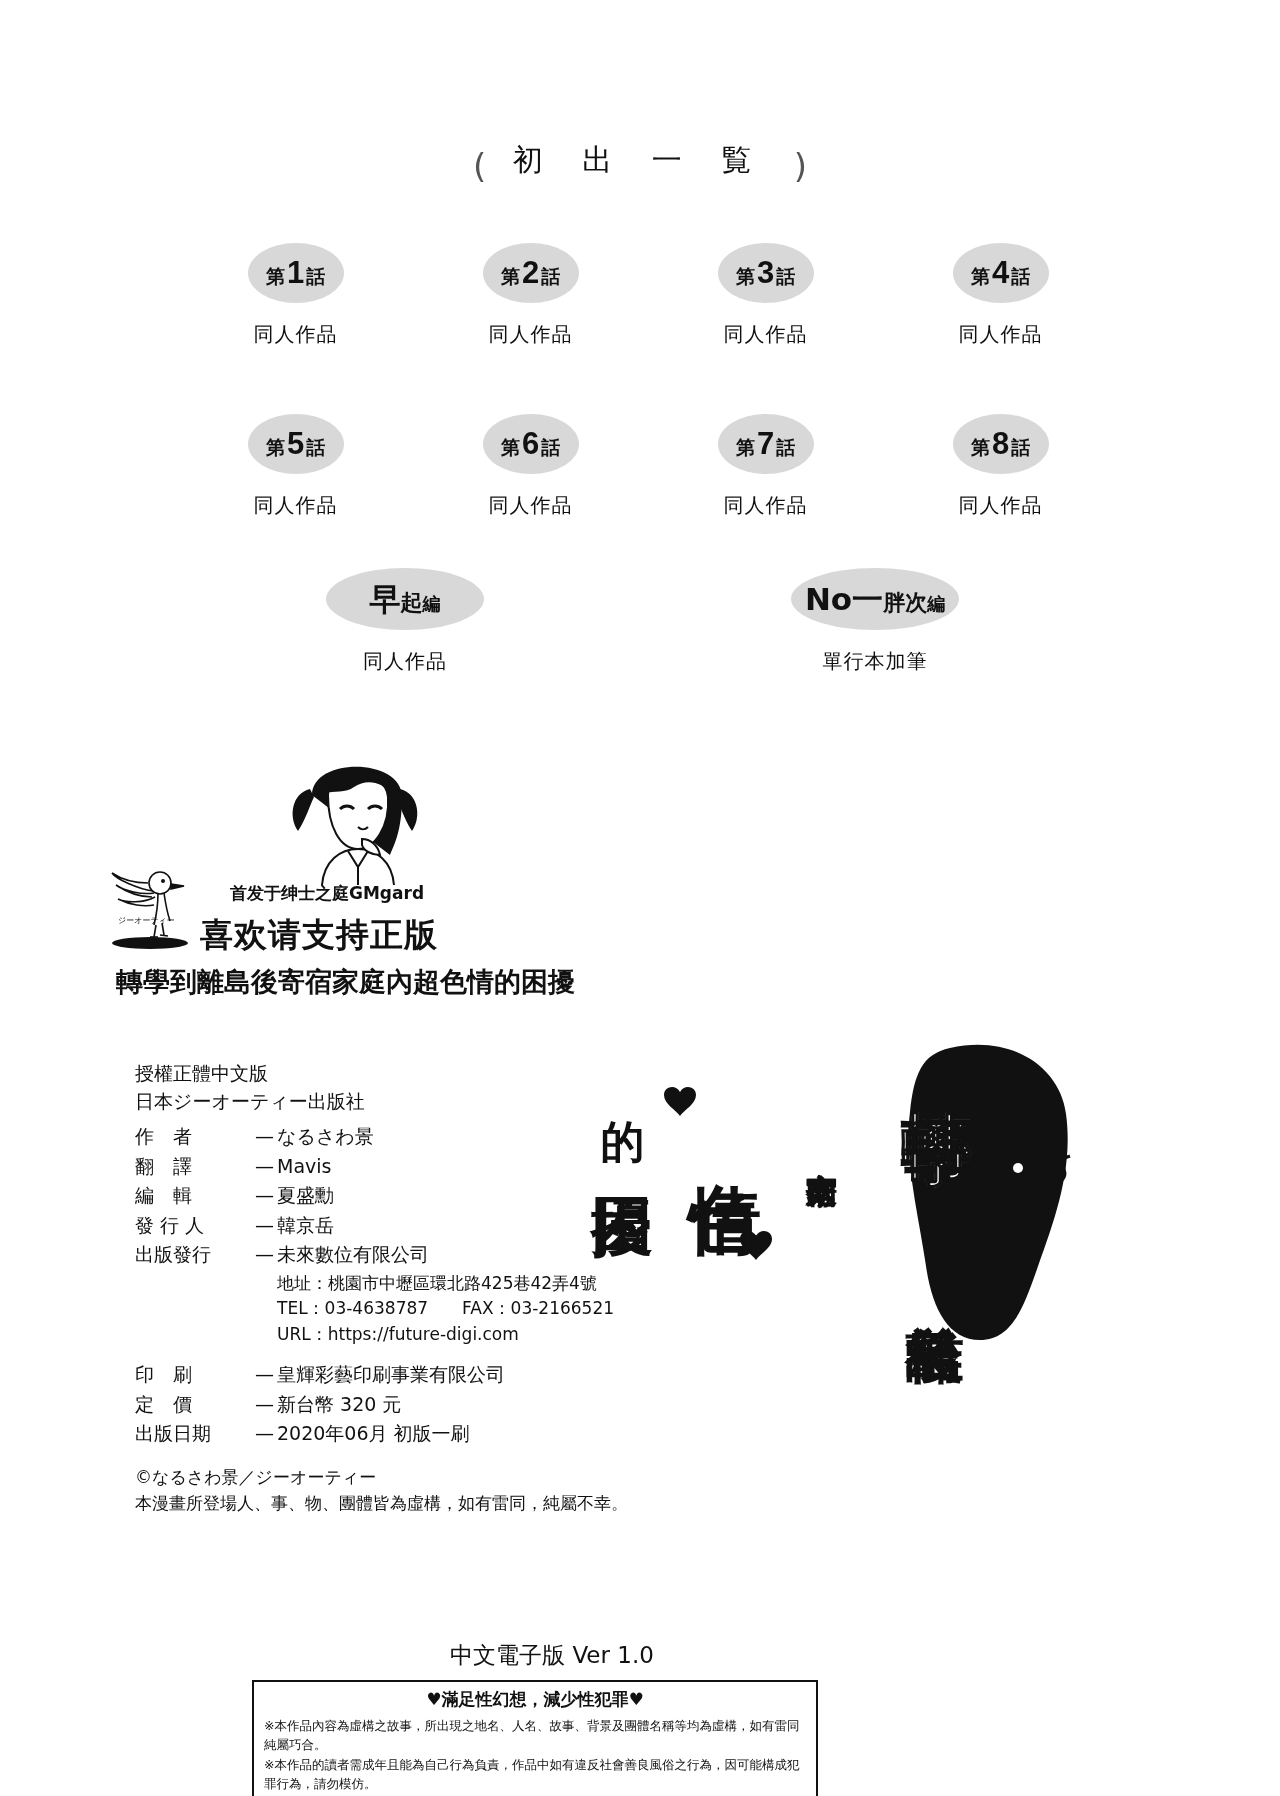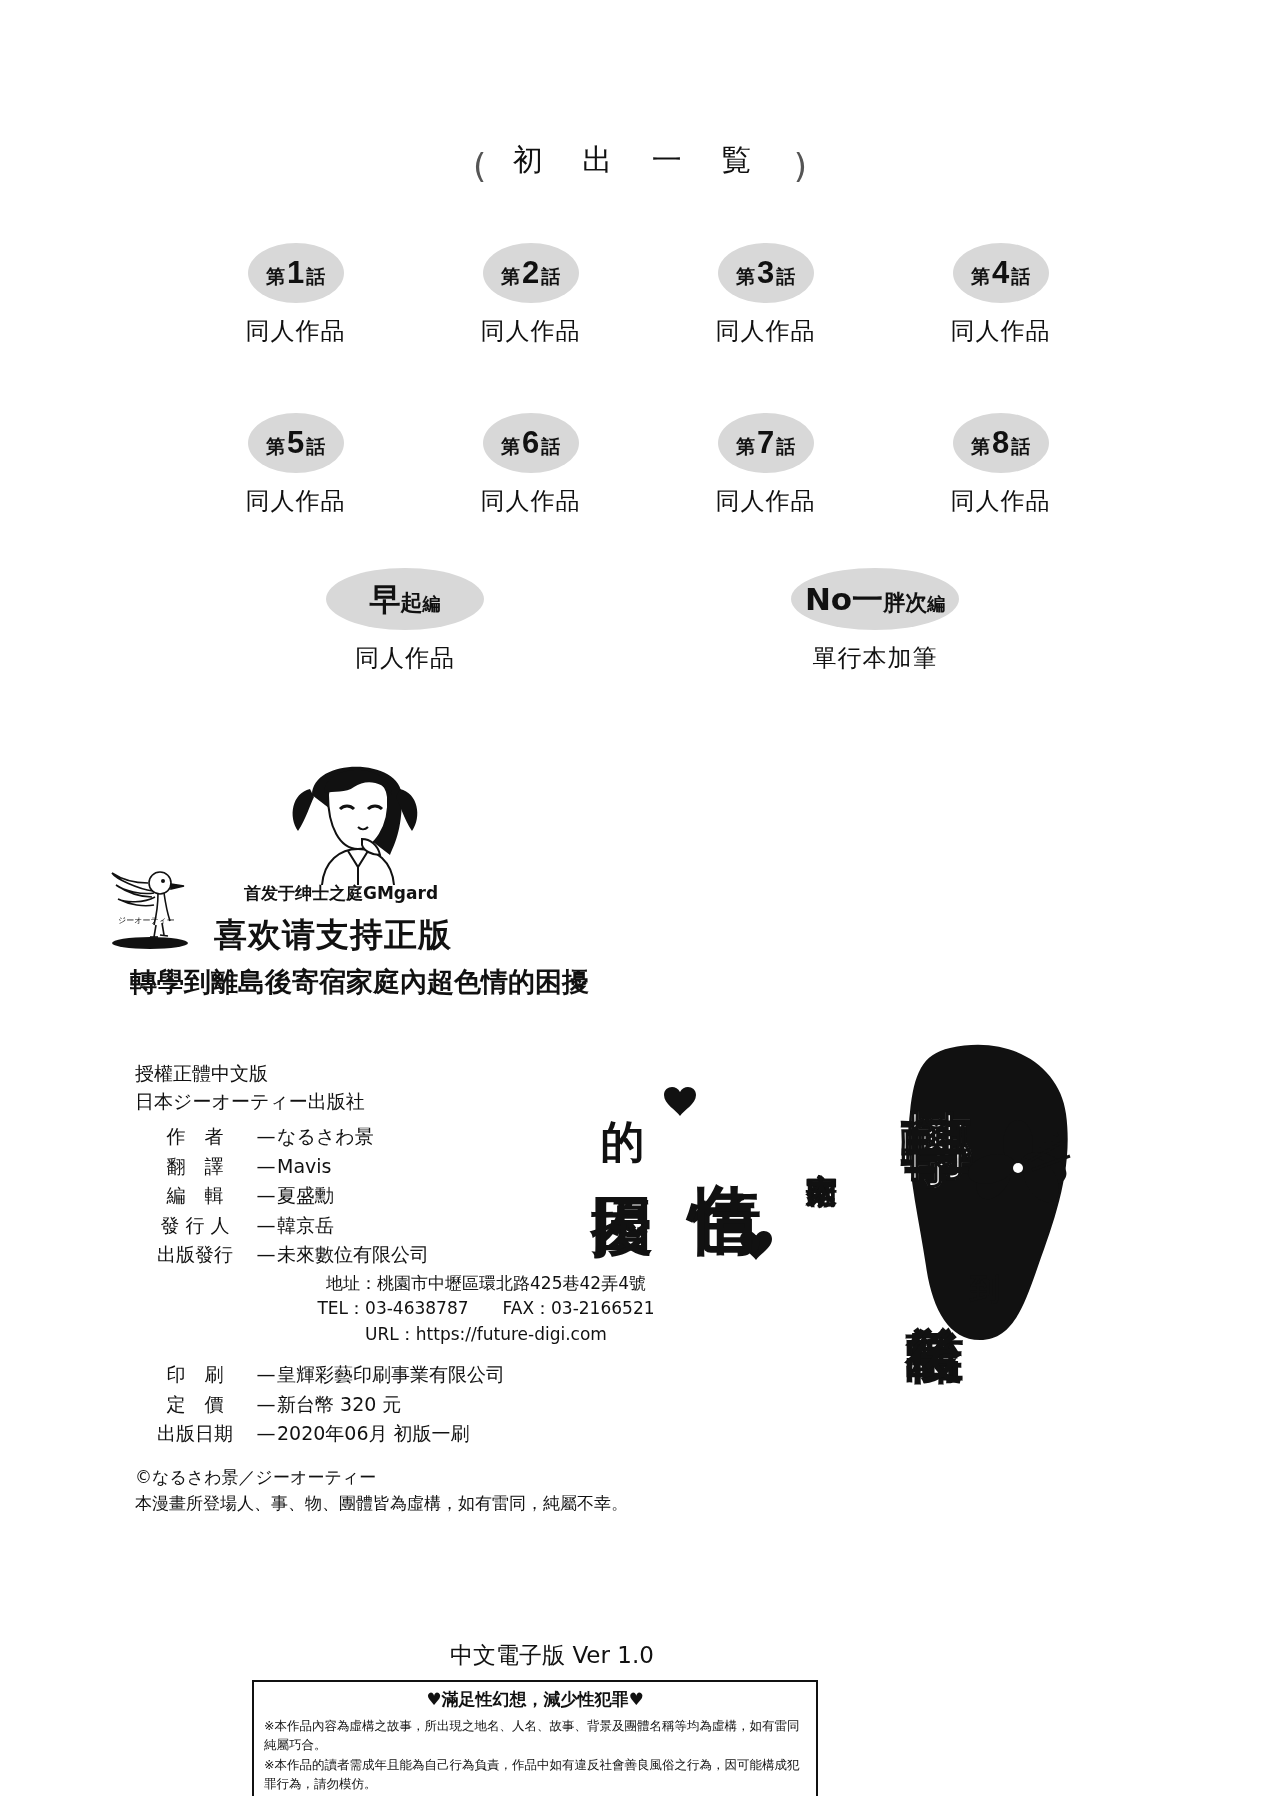--- a/index.html
+++ b/index.html
@@ -72,22 +72,22 @@
     font-weight: bold;
     font-family: "Liberation Sans", sans-serif;
     padding: 0 2px;
   }
   .bubble .post {
     font-size: 19px;
     font-weight: bold;
     font-family: "DejaVu Sans", sans-serif;
   }
   .chapter-source {
-    margin-top: 12px;
-    font-size: 24px;
+    margin-top: 18px;
+    font-size: 20px;
     font-family: "DejaVu Sans", sans-serif;
     letter-spacing: 1px;
   }
 
   
   .special-row {
     position: absolute;
     top: 568px;
     left: 170px;
     width: 940px;
@@ -137,21 +137,21 @@
     top: 855px;
     left: 98px;
     width: 110px;
     height: 95px;
   }
 
   
   .promo {
     position: absolute;
     top: 882px;
-    left: 130px;
+    left: 116px;
     width: 620px;
   }
   .promo-small {
     font-size: 17px;
     font-weight: bold;
     font-family: "DejaVu Sans", sans-serif;
     margin-left: 114px;
   }
   .promo-big {
     font-size: 33px;
@@ -186,21 +186,20 @@
     width: 560px;
     font-family: "DejaVu Sans", sans-serif;
     font-size: 19px;
     line-height: 1.45;
   }
   .imprint .pub-line {
     font-size: 19px;
   }
   .imprint-table {
     margin-top: 8px;
-    text-align: center;
   }
   .imprint-row {
     display: flex;
     align-items: baseline;
     margin-bottom: 2px;
   }
   .imprint-label {
     width: 120px;
     white-space: pre;
     font-size: 19px;

